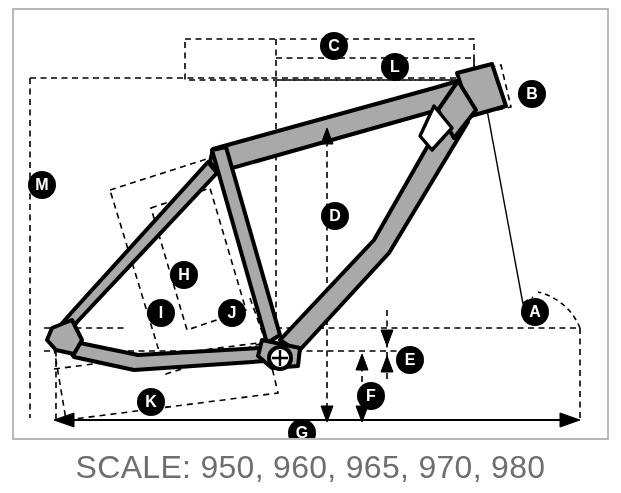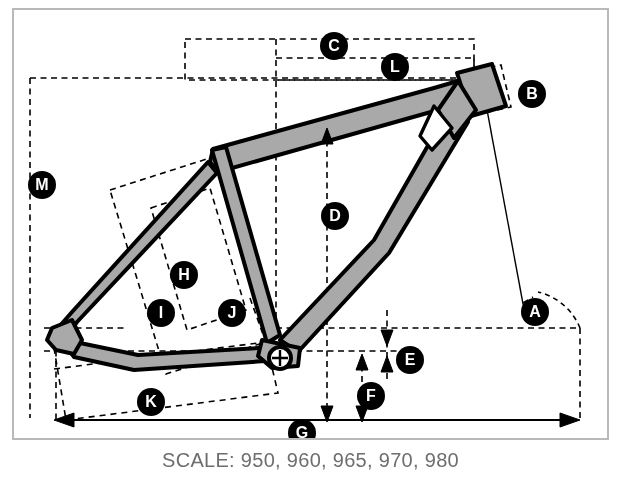--- a/index.html
+++ b/index.html
@@ -35,21 +35,21 @@
     left: 0;
     top: 0;
     display: block;
   }
   #scale-caption {
     position: absolute;
     left: 0;
     top: 449px;
     width: 621px;
     text-align: center;
-    font-size: 20px;
+    font-size: 32px;
     letter-spacing: 0.3px;
     color: #6e6e6e;
     font-family: "Liberation Sans", sans-serif;
     white-space: pre;
   }
 </style>
 </head>
 <body>
 
 <div id="root">

